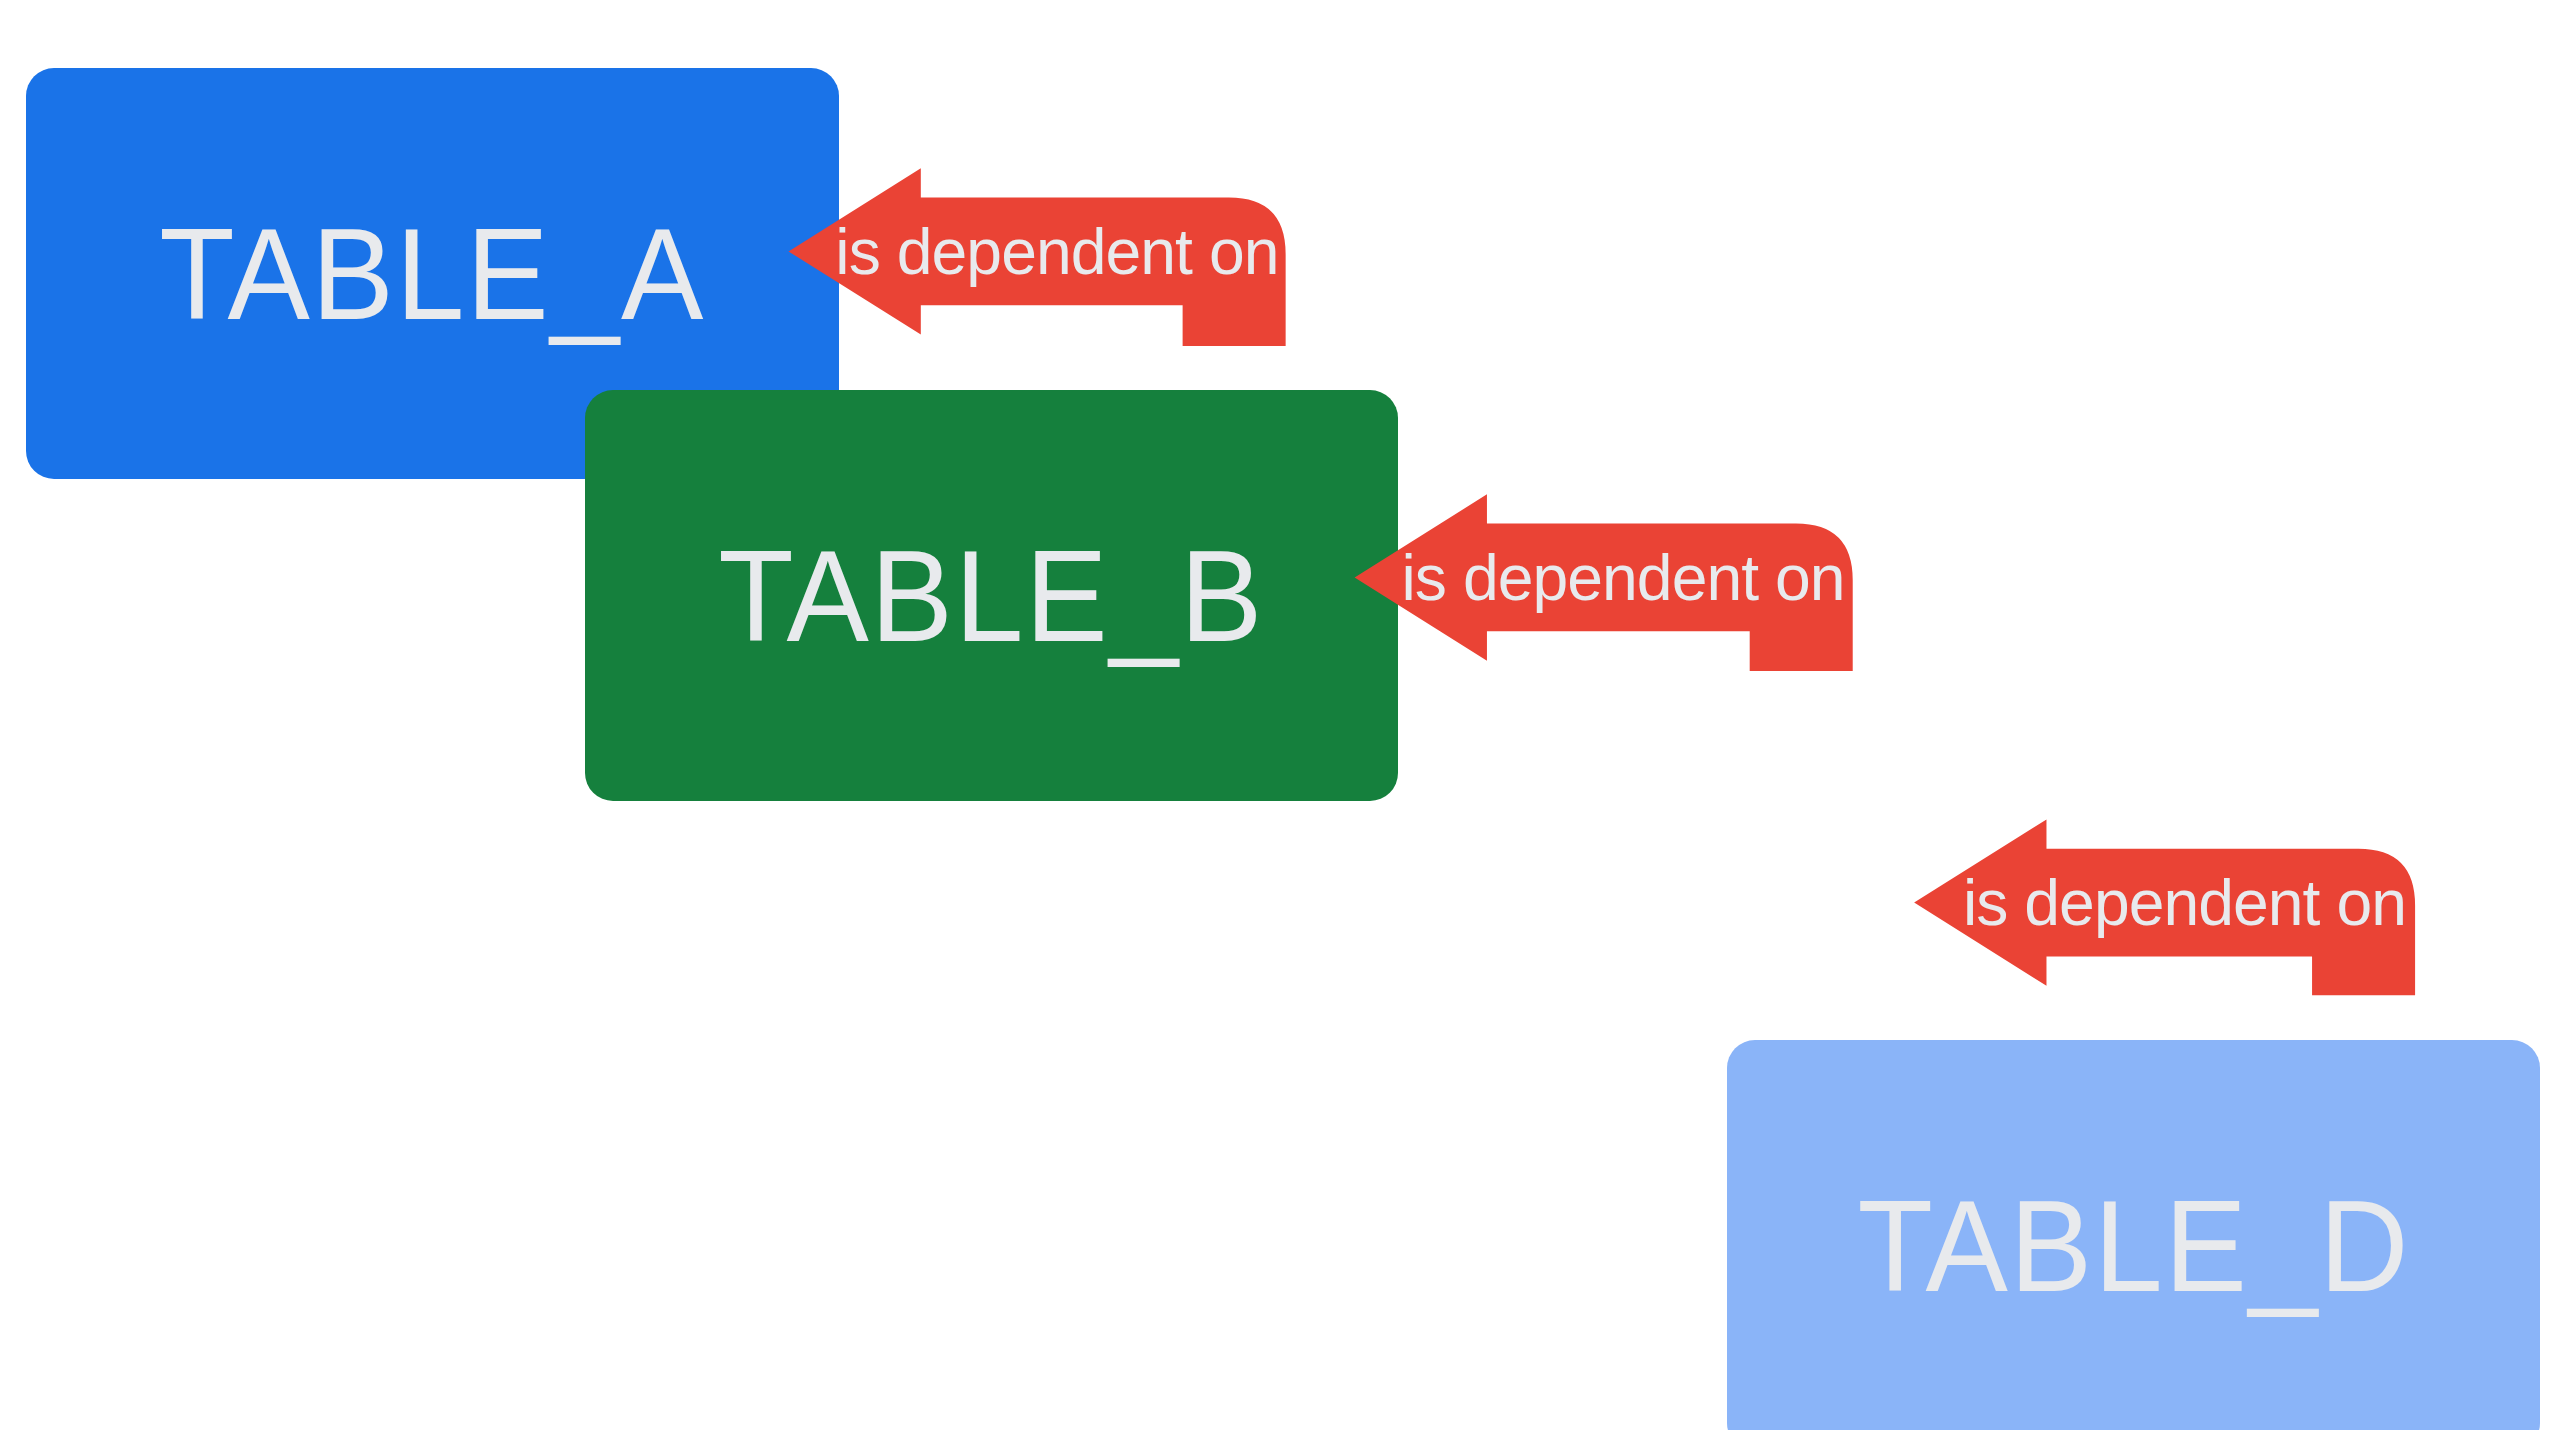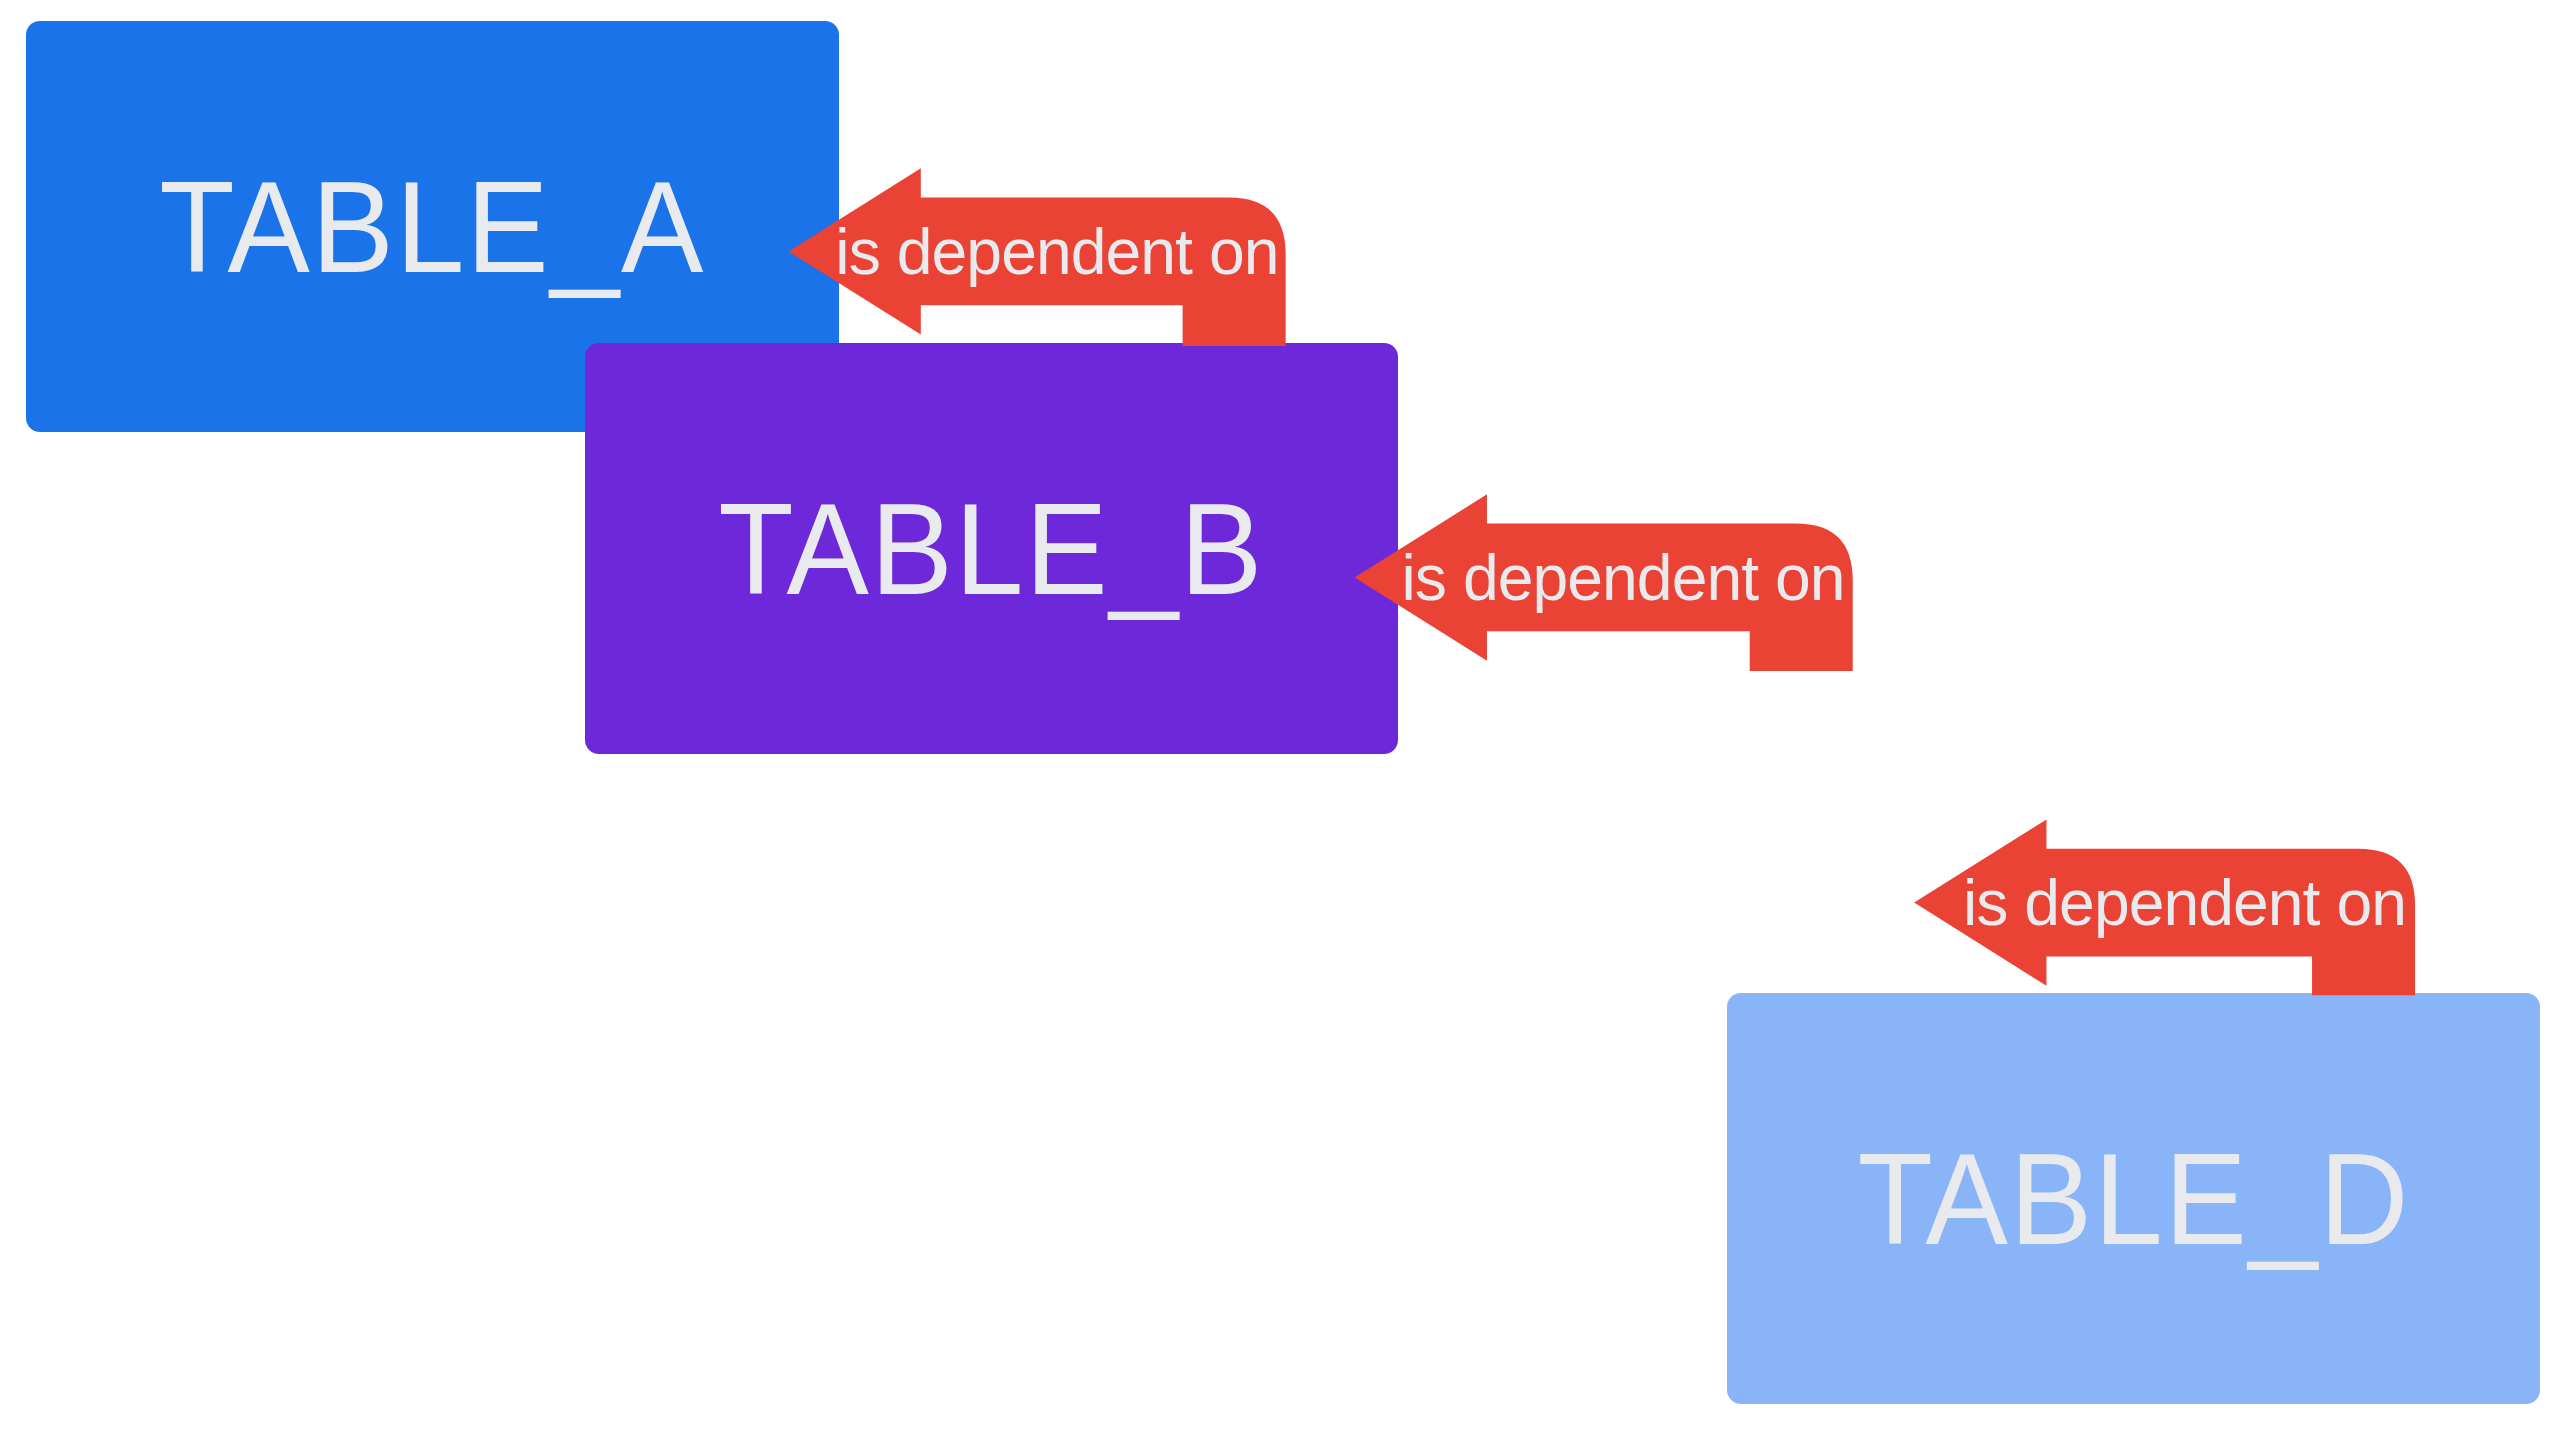--- a/index.html
+++ b/index.html
@@ -1,22 +1,22 @@
 <!DOCTYPE html>
 <html style="font-size:15px"><head>
 <meta charset="utf-8">
 <style>
   html,body{margin:0;padding:0;background:#ffffff}
   .stage{
     position:relative;width:2576px;height:1430px;overflow:hidden;
     background:#ffffff;font-family:"Liberation Sans",sans-serif;
   }
   .tbox{
-    position:absolute;width:813px;height:411px;border-radius:14px;
-    display:flex;align-items:center;justify-content:center;
+    position:absolute;width:813px;height:411px;border-radius:28px;
+    display:flex;align-items:center;justify-content:center;margin-top:47px;
   }
   .tbox .lbl{
     font-size:130px;line-height:1;letter-spacing:1.9px;white-space:nowrap;
     transform:scaleX(.95);font-weight:400;
   }
   #box-table-a{left:25.5px;top:21px;z-index:1}
   #box-table-b{left:585px;top:343px;z-index:2}
   #box-table-c{left:1160px;top:668px;z-index:3}
   #box-table-d{left:1727px;top:993px;z-index:4}
   svg.arrow-layer{position:absolute;left:0;top:0;z-index:6}
@@ -27,21 +27,21 @@
 </style>
 </head>
 <body>
 
 <div class="stage" style="background: rgb(255, 255, 255);">
 
   <div class="tbox" id="box-table-a" style="background: rgb(26, 115, 232);">
     <div class="lbl" style="color: rgb(232, 234, 237);">TABLE_A</div>
   </div>
 
-  <div class="tbox" id="box-table-b" style="background: #6d28d9;">
+  <div class="tbox" id="box-table-b" style="background: #15803d;">
     <div class="lbl" style="color: rgb(232, 234, 237);">TABLE_B</div>
   </div>
 
 
   <div class="tbox" id="box-table-d" style="background: rgb(138, 180, 248);">
     <div class="lbl" style="color: rgb(232, 234, 237);">TABLE_D</div>
   </div>
 
   <svg class="arrow-layer" width="2576" height="1430" viewBox="0 0 2725 1513">
 

